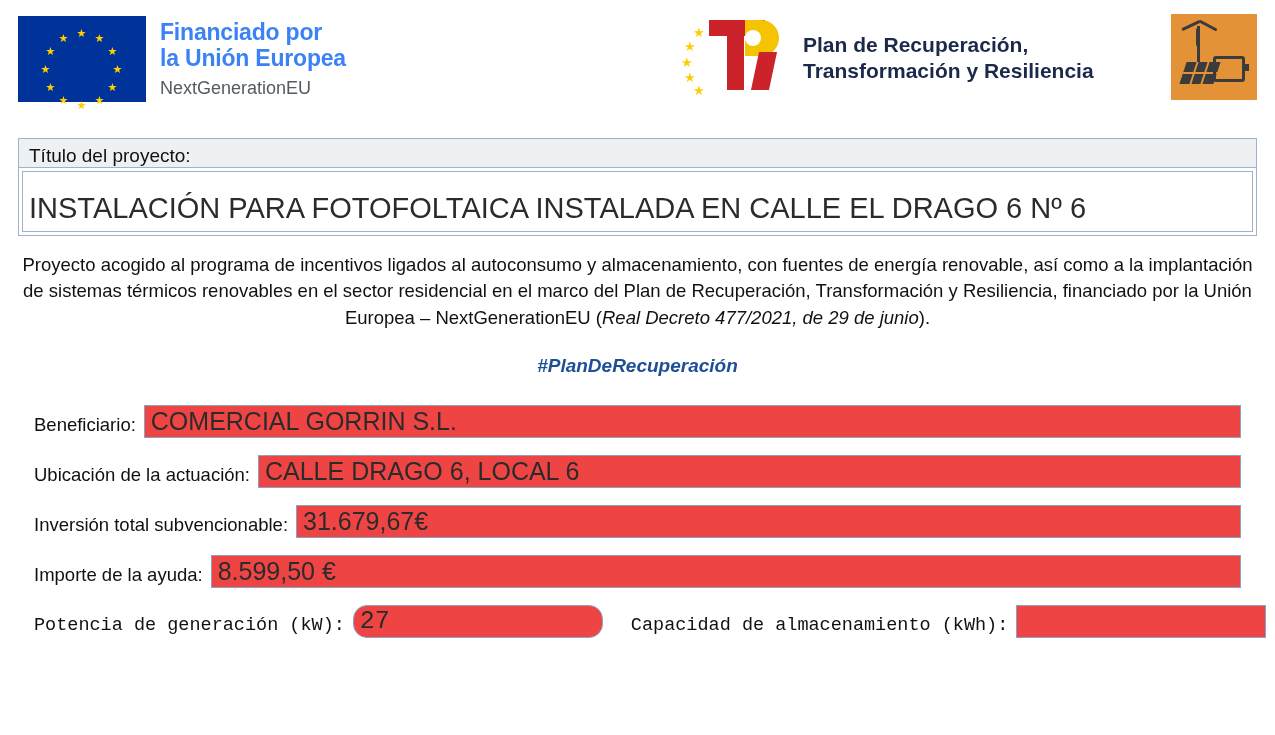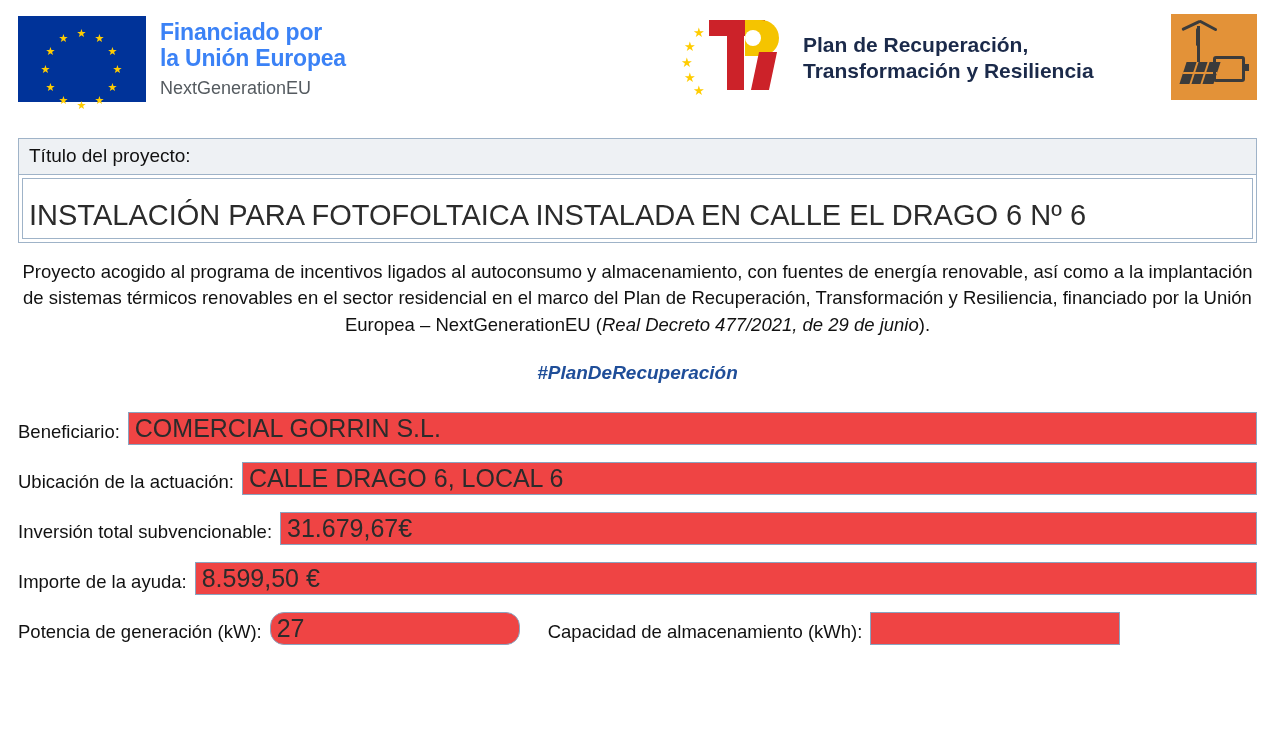--- a/index.html
+++ b/index.html
@@ -178,21 +178,21 @@
 
   
   .title-wrap {
     margin: 20px 18px 0 18px;
     border: 1px solid #9fb3c8;
   }
   .title-label {
     background: #eef1f4;
     border-bottom: 1px solid #9fb3c8;
     font-size: 19px;
-    padding: 6px 10px 7px 10px;
+    padding: 6px 10px 0 10px;
     color: #111;
   }
   .title-value-row {
     padding: 3px;
     background: #ffffff;
   }
   .title-value {
     border: 1px solid #9fb3c8;
     font-size: 29px;
     padding: 20px 6px 6px 6px;
@@ -217,21 +217,21 @@
     text-align: center;
     font-size: 19px;
     font-style: italic;
     font-weight: bold;
     color: #1f4e99;
   }
 
   
   .fields {
     margin-top: 28px;
-    padding: 0 18px;
+    padding: 0 34px;
   }
   .field-row {
     display: flex;
     align-items: flex-end;
     margin-bottom: 17px;
   }
   .field-label {
     font-size: 18.5px;
     color: #111;
     white-space: nowrap;
@@ -248,20 +248,21 @@
     padding: 0 6px;
     display: flex;
     align-items: center;
     overflow: hidden;
     white-space: nowrap;
     box-sizing: border-box;
   }
   .row-split {
     display: flex;
     align-items: flex-end;
+    font-family: Liberation Mono, monospace;
   }
   .field-input.small {
     flex: none;
     width: 250px;
     border-radius: 14px;
   }
   .field-input.right {
     flex: none;
     width: 250px;
   }

